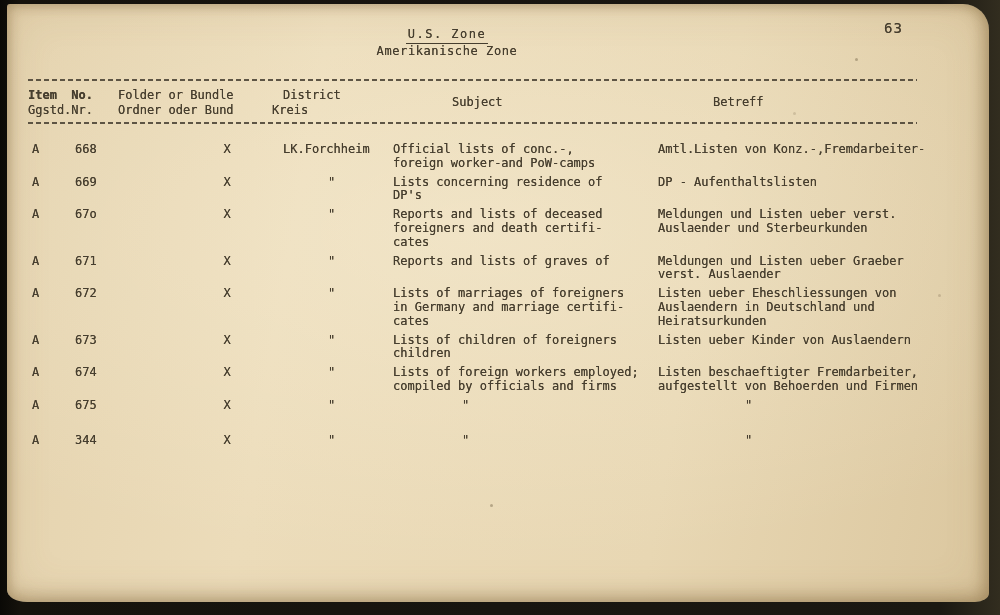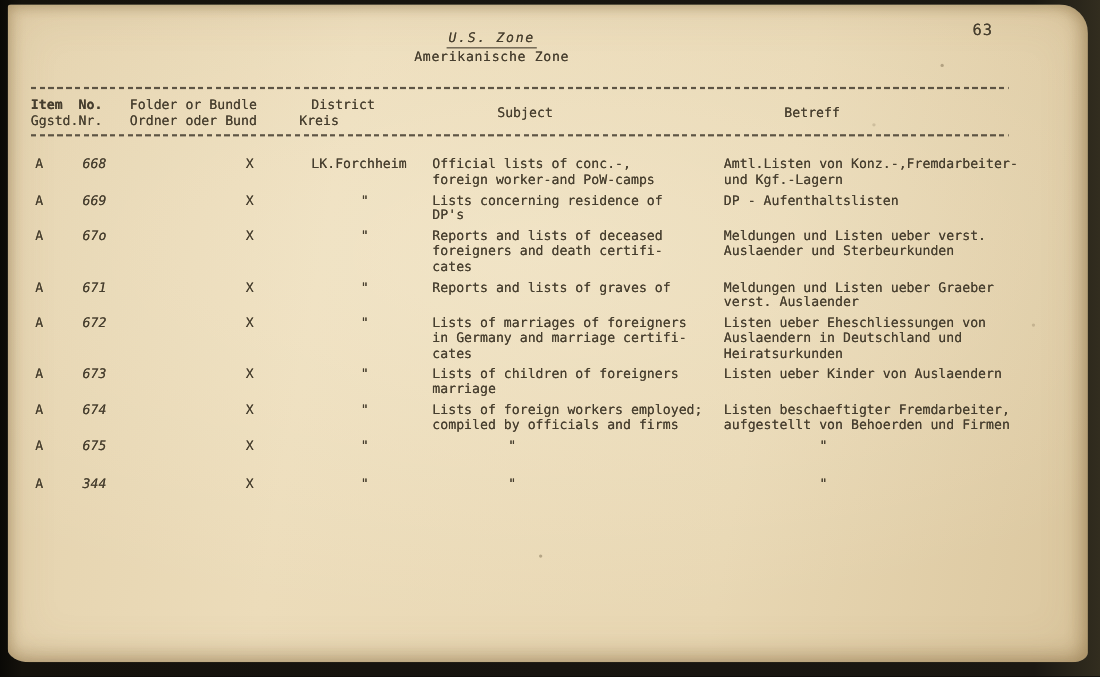--- a/index.html
+++ b/index.html
@@ -22,21 +22,21 @@
       inset 0 -9px 16px rgba(115,88,45,0.22),
       inset 4px 3px 10px rgba(120,95,50,0.18);
     color:#463e2f;
   }
   .ink{ text-shadow:0 0 0.6px rgba(70,60,40,0.85); white-space:pre; }
   .speck{position:absolute;width:3px;height:3px;border-radius:50%;background:rgba(95,80,52,0.38);}
 
   .page-number{position:absolute;left:877px;top:16px;font-size:14px;letter-spacing:1px;}
 
   .title-block{position:absolute;left:333px;top:23px;width:214px;text-align:center;font-size:12px;line-height:15px;}
-  .title-main{display:inline-block;border-bottom:1.6px solid #463e2f;padding:0 2px 1px 2px;letter-spacing:1.5px;font-style:italic;}
+  .title-main{display:inline-block;border-bottom:1.6px solid #463e2f;padding:0 2px 1px 2px;letter-spacing:1.5px;}
   .title-sub{letter-spacing:0.6px;}
 
   .dashes{position:absolute;left:21px;width:889px;height:2.4px;
     background:repeating-linear-gradient(90deg,#4a4234 0 5px,rgba(0,0,0,0) 5px 8px);
     opacity:0.88;}
   .rule-top{top:75px;}
   .rule-mid{top:118px;}
 
   .thead{position:absolute;left:0;top:83px;width:100%;font-size:12px;line-height:15px;}
   .thead span{position:absolute;}
@@ -46,21 +46,21 @@
   .h-folder-de{left:111px;top:16px;}
   .h-district-en{left:256px;top:1px;margin-left:20px;}
   .h-district-de{left:265px;top:16px;}
   .h-subject{left:445px;top:8px;}
   .h-betreff{left:706px;top:8px;}
 
   .rows{position:absolute;left:21px;top:139px;right:18px;font-size:12px;line-height:13.8px;}
   .row{display:grid;grid-template-columns:44px 141px 28px 140px 265px 1fr;align-items:start;margin-bottom:5px;}
   .row:nth-child(8){margin-bottom:21px;}
   .c-letter{padding-left:4px;}
-  .c-num{padding-left:3px;font-style:italic;}
+  .c-num{padding-left:3px;}
   .c-x{text-align:center;}
   .c-district{padding-left:2px;margin-left:40px;}
   .c-district.ditto{padding-left:47px;}
   .c-subject{padding-left:12px;}
   .c-betreff{padding-left:12px;}
   .line{white-space:pre;}
   .line.ditto-line{padding-left:69px;}
   .c-betreff .line.ditto-line{padding-left:87px;}
 </style>
 </head>
@@ -96,21 +96,20 @@
           <div class="c-letter ink">A</div>
           <div class="c-num ink">668</div>
           <div class="c-x ink">X</div>
           <div class="c-district ink">LK.Forchheim</div>
           <div class="c-subject">
             <div class="line ink">Official lists of conc.-,</div>
             <div class="line ink">foreign worker-and PoW-camps</div>
           </div>
           <div class="c-betreff">
             <div class="line ink">Amtl.Listen von Konz.-,Fremdarbeiter-</div>
-            <div class="line ink">und Kgf.-Lagern</div>
           </div>
         </div>
         <div class="row">
           <div class="c-letter ink">A</div>
           <div class="c-num ink">669</div>
           <div class="c-x ink">X</div>
           <div class="c-district ditto ink">"</div>
           <div class="c-subject">
             <div class="line ink">Lists concerning residence of</div>
             <div class="line ink">DP's</div>
@@ -163,21 +162,21 @@
             <div class="line ink">Heiratsurkunden</div>
           </div>
         </div>
         <div class="row">
           <div class="c-letter ink">A</div>
           <div class="c-num ink">673</div>
           <div class="c-x ink">X</div>
           <div class="c-district ditto ink">"</div>
           <div class="c-subject">
             <div class="line ink">Lists of children of foreigners</div>
-            <div class="line ink">marriage</div>
+            <div class="line ink">children</div>
           </div>
           <div class="c-betreff">
             <div class="line ink">Listen ueber Kinder von Auslaendern</div>
           </div>
         </div>
         <div class="row">
           <div class="c-letter ink">A</div>
           <div class="c-num ink">674</div>
           <div class="c-x ink">X</div>
           <div class="c-district ditto ink">"</div>

